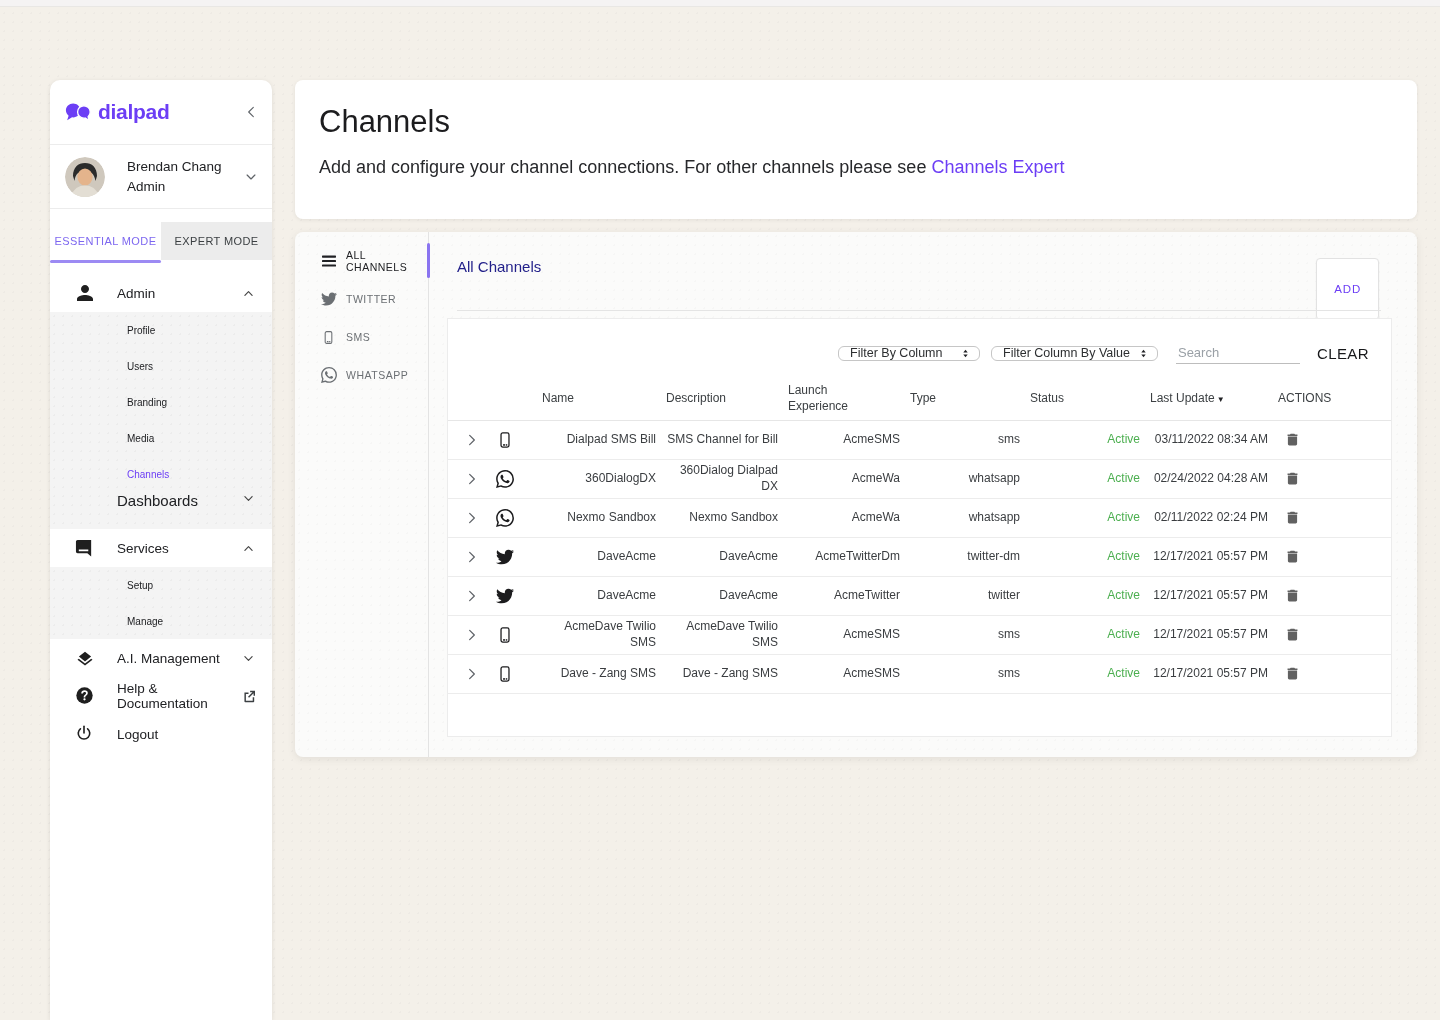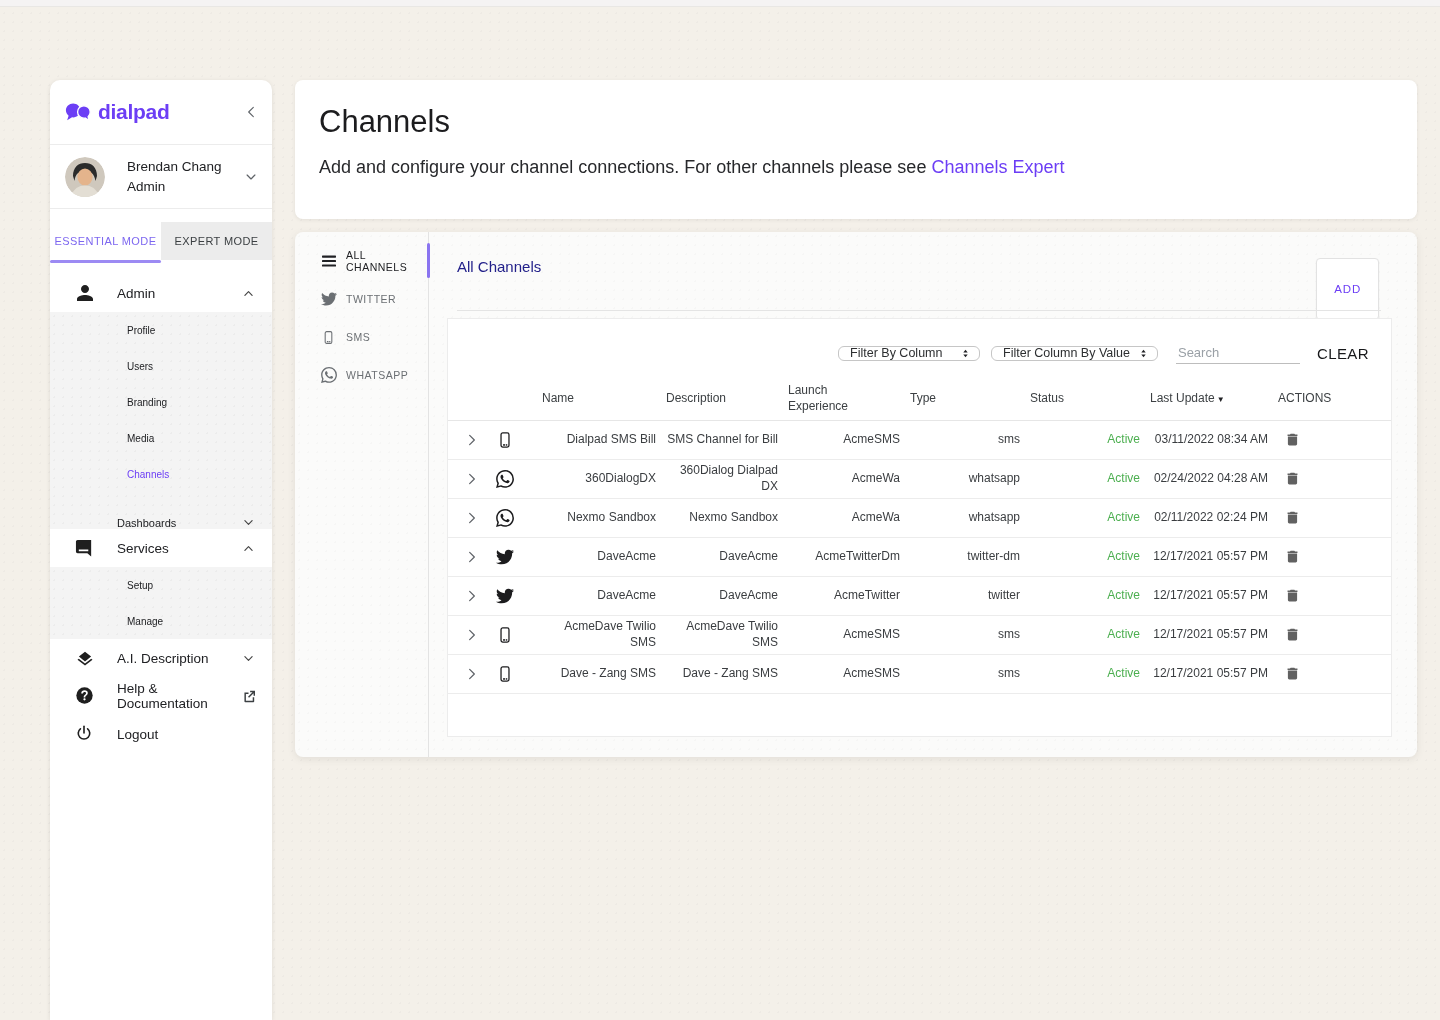--- a/index.html
+++ b/index.html
@@ -38,21 +38,21 @@
   .mode-tab.essential::after { content:""; position:absolute; left:0; right:0; bottom:-3px; height:3px; background:#9c8af3; border-radius:2px; }
   .mode-tab.expert { background:#ececec; color:#3c4043; }
   .nav { margin-top:14px; }
   .nav-item { height:38px; display:flex; align-items:center; padding:0 17px 0 25px; font-size:13.5px; cursor:pointer; }
   .nav-item .nav-icon { width:20px; height:20px; color:#1f1f1f; flex:0 0 auto; }
   .nav-item .nav-label { margin-left:22px; }
   .nav-item .nav-caret { margin-left:auto; color:#444; }
   .nav-sub { background:#f4f4f4; background-image:radial-gradient(rgba(0,0,0,0.03) 1px, transparent 1px); background-size:9px 9px; }
   .sub-item { height:36px; display:flex; align-items:center; padding:0 17px 0 77px; font-size:10px; cursor:pointer; color:#202124; }
   .sub-item.active { color:#6C3EF5; }
-  .sub-head { height:37px; display:flex; align-items:flex-end; padding:0 17px 0 67px; font-size:11px; cursor:pointer; }
+  .sub-head { height:37px; display:flex; align-items:flex-start; padding:0 17px 0 67px; font-size:15px; cursor:pointer; }
   .sub-head .nav-caret { margin-left:auto; color:#444; }
   .ext-icon { margin-left:7px; color:#3c4043; display:flex; }
 
   
   .header-card {
     position:absolute; left:295px; top:80px; width:1122px; height:139px;
     background:#fff; border-radius:8px; box-shadow:0 1px 4px rgba(0,0,0,0.07);
     padding:22px 24px;
   }
   .page-title { font-size:31px; font-weight:500; color:#1c1c1e; margin-top:2px; }
@@ -273,21 +273,21 @@
       <div class="sub-item">Setup</div>
       <div class="sub-item">Manage</div>
     </div>
 
     <div class="nav-item">
       <span class="nav-icon">
           <svg viewBox="0 0 20 20" width="20" height="20">
             <use href="#i-layers"></use>
           </svg>
         </span>
-      <span class="nav-label">A.I. Description</span>
+      <span class="nav-label">A.I. Management</span>
       <span class="nav-caret">
           <svg viewBox="0 0 18 18" width="13" height="13">
             <use href="#i-chev-down"></use>
           </svg>
         </span>
     </div>
 
     <div class="nav-item">
       <span class="nav-icon">
           <svg viewBox="0 0 20 20" width="19" height="19">

